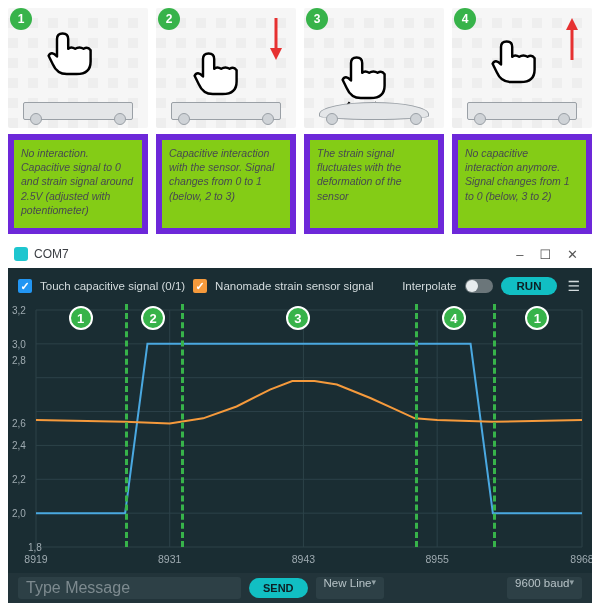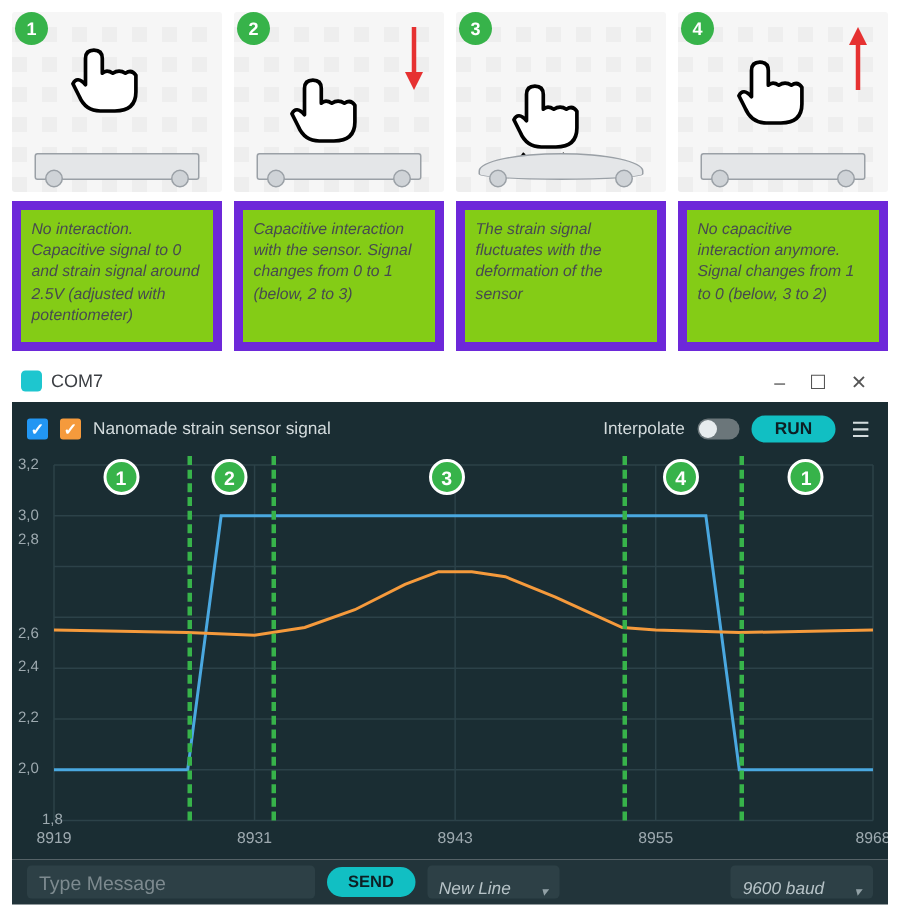--- a/index.html
+++ b/index.html
@@ -108,28 +108,28 @@
   .xtick {
     position: absolute; bottom: 8px; font-size: 10.5px; color: #9eaab0; transform: translateX(-50%);
   }
 
   .footer-bar {
     height: 30px; background: #22343a; display: flex; align-items: center; gap: 8px;
     padding: 0 10px; font-size: 11.5px; color: #b7c3c7;
   }
   .msg-input {
     flex: 1; height: 22px; background: #2d4046; border: none; border-radius: 3px;
-    color: #cfd8db; padding: 0 8px; font-size: 13px;
+    color: #cfd8db; padding: 0 8px; font-size: 16px;
   }
   .msg-input::placeholder { color: #7d8a8f; }
   .send-btn {
     background: #11bfc3; color: #0d1f24; padding: 4px 14px; border-radius: 12px;
     font-weight: 700; font-size: 11px;
   }
-  .dd { background: #2d4046; height: 22px; padding: 0 8px; border-radius: 3px; display: flex; align-items: flex-end; gap: 20px; font-style: italic; }
+  .dd { background: #2d4046; height: 22px; padding: 0 8px; border-radius: 3px; display: flex; align-items: flex-start; gap: 0; }
   .dd .chev { font-size: 9px; color: #92a1a6; }
 </style>
 </head>
 <body>
 
 <div class="steps">
 
   <div class="step">
     <div class="step-badge">1</div>
     <div class="step-illus">
@@ -194,20 +194,21 @@
     <span>COM7</span>
     <div class="spacer"></div>
     <span class="win-btn">–</span>
     <span class="win-btn">☐</span>
     <span class="win-btn">✕</span>
   </div>
 
   <div class="plot-area">
     <div class="legend-bar">
       <span class="chk blue">✓</span>
+      <span>Touch capacitive signal (0/1)</span>
       <span class="chk orange">✓</span>
       <span>Nanomade strain sensor signal</span>
       <div class="spacer"></div>
       <span>Interpolate</span>
       <div class="toggle"></div>
       <span class="run-btn">RUN</span>
       <span class="menu-icon">☰</span>
     </div>
 
     <div class="chart-body" id="chart-body">

